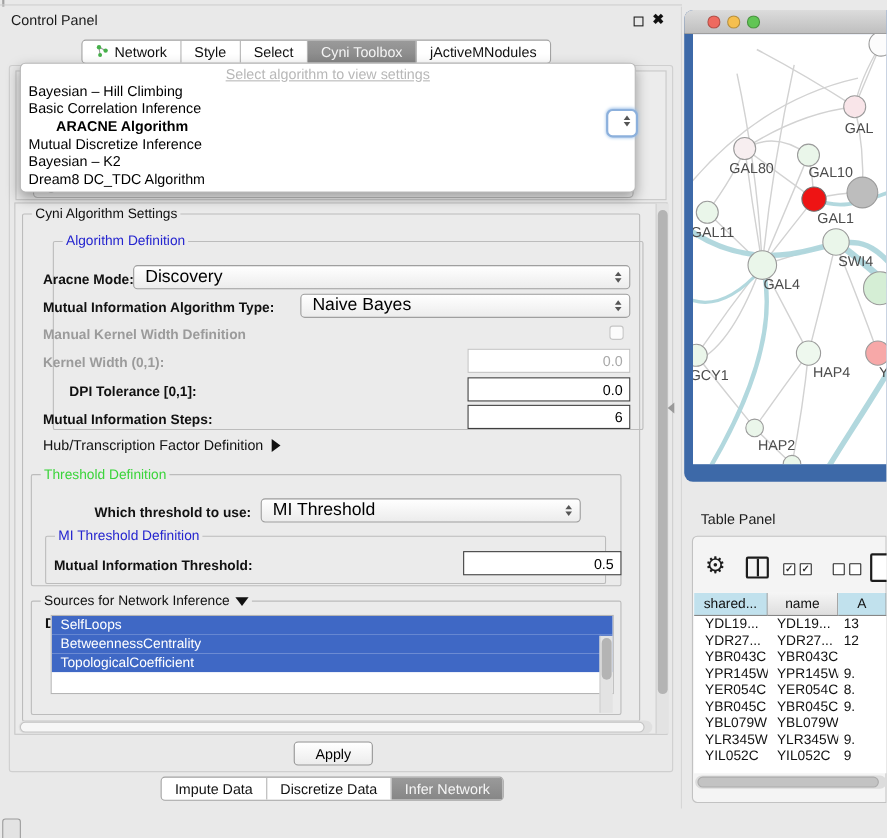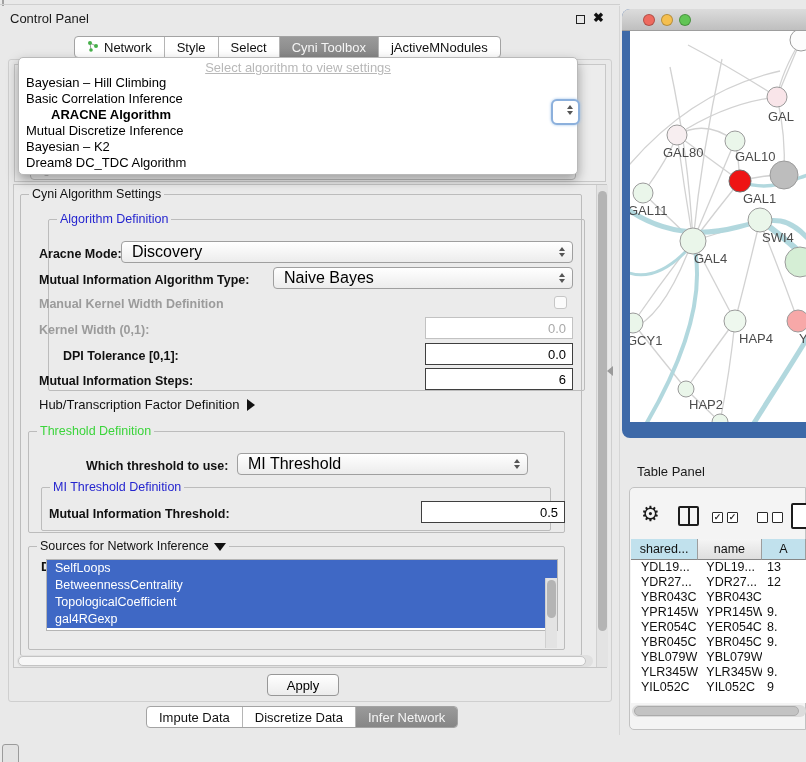--- a/index.html
+++ b/index.html
@@ -217,21 +217,20 @@
 
   <div class="group" style="left:14px; top:361px; width:537px; height:104px;">
     <span class="gtitle"><span>Sources for Network Inference</span><span class="tri-down-inline"></span></span>
   </div>
   <span class="flabel" style="left:27px; top:374px; font-size:13px;">Data Attributes</span>
 
   <div class="attr-list" style="left:32px; top:374px; width:512px; height:72px;" id="attrList">
       <div class="attr-item sel">SelfLoops</div>
       <div class="attr-item sel">BetweennessCentrality</div>
       <div class="attr-item sel">TopologicalCoefficient</div>
-      <div class="attr-item sel">gal4RGexp</div>
     </div>
   <div class="vscroll" style="left:531px; top:393px; width:12px; height:70px;">
     <div class="vthumb" style="top:2px; height:38px;"></div>
   </div>
 
   <div class="hscroll" style="left:3px; top:470px; width:576px; height:12px;">
     <div class="hthumb" style="left:1px; width:568px;"></div>
   </div>
 
   <div class="vscroll" style="left:582px; top:0; width:12px; height:482px;">

